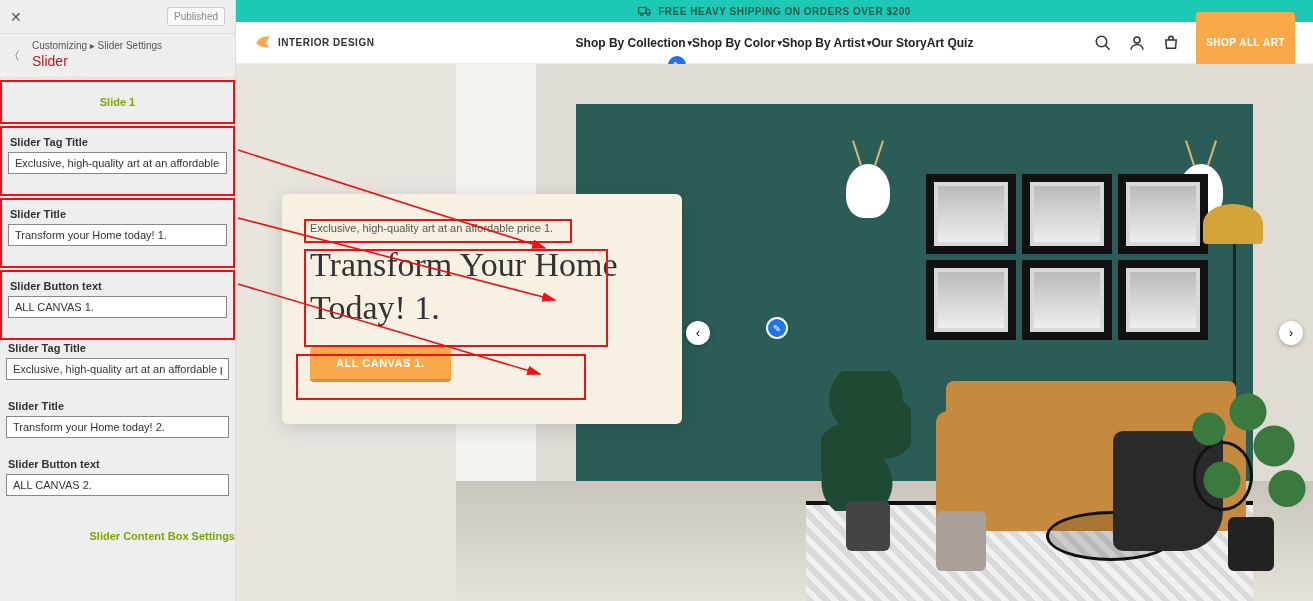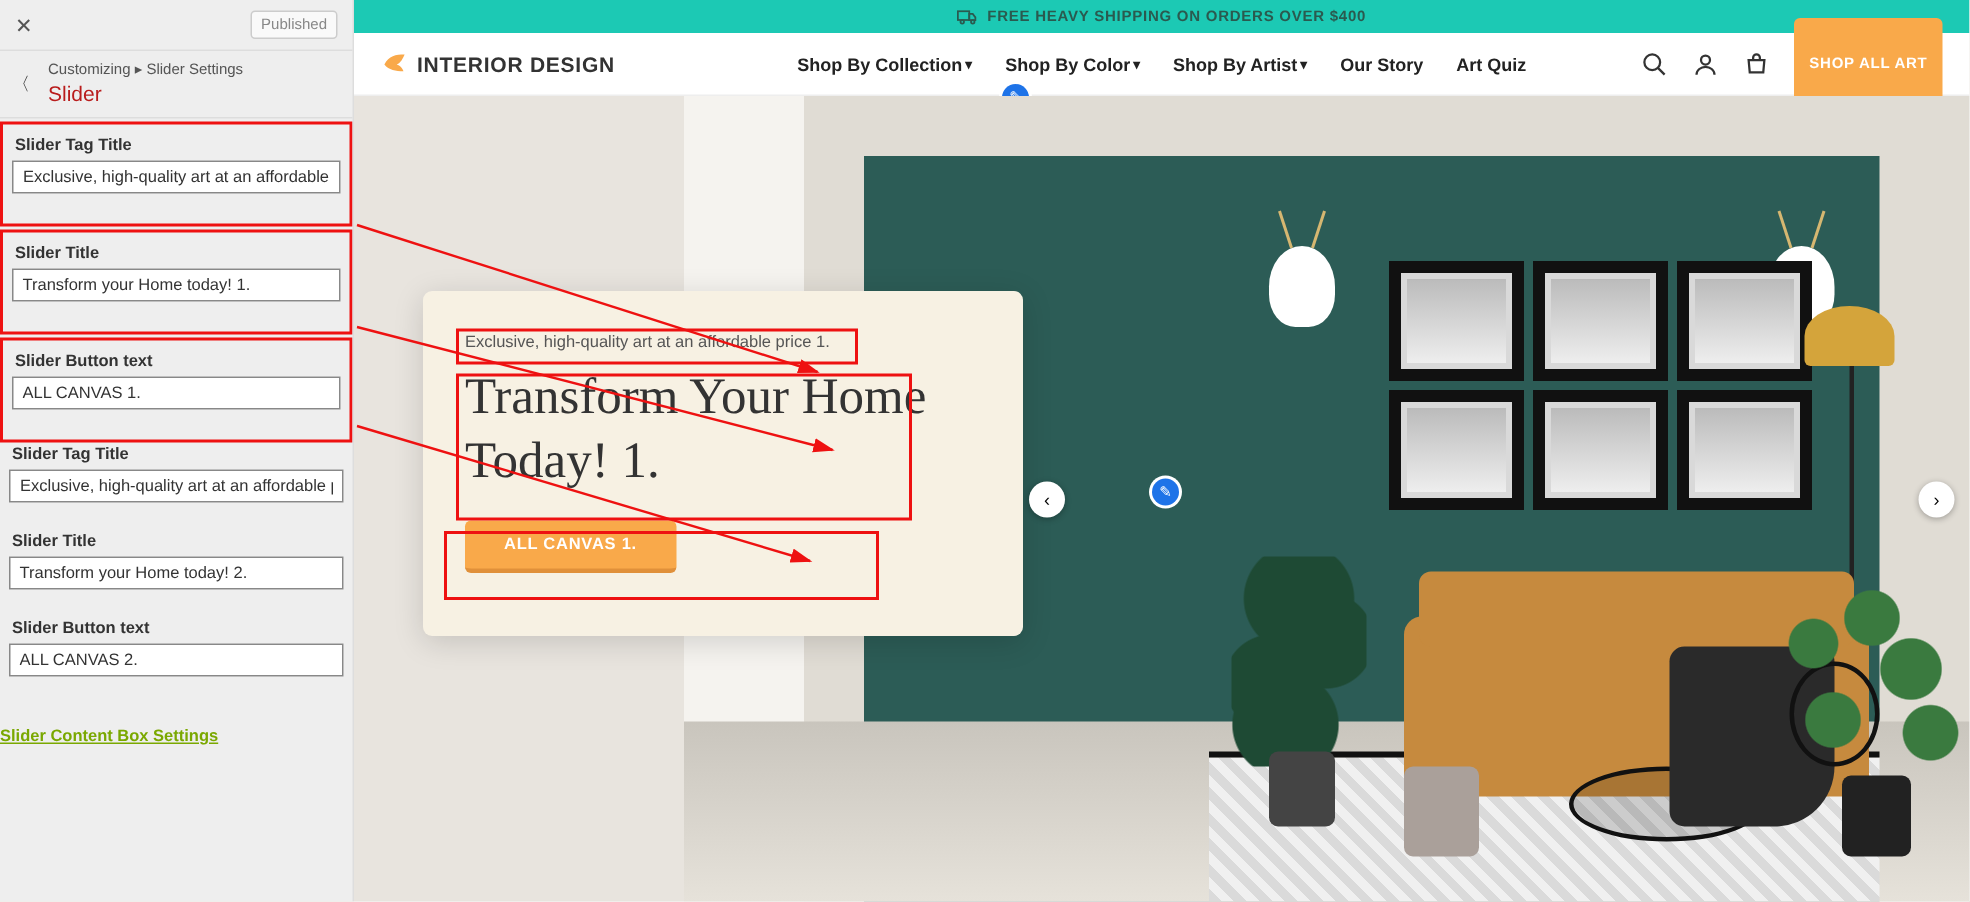--- a/index.html
+++ b/index.html
@@ -13,34 +13,34 @@
   .sb-pub { font-size: 10px; color: #888; border: 1px solid #ccc; padding: 3px 6px; border-radius: 3px; background: #f9f9f9; }
   .sb-head { position: relative; padding: 6px 12px 8px 32px; border-bottom: 1px solid #ddd; }
   .sb-back { position: absolute; left: 8px; top: 14px; font-size: 12px; color: #333; cursor: pointer; }
   .sb-crumb { font-size: 10px; color: #555; }
   .sb-title { font-size: 14px; color: #b91c1c; margin-top: 2px; }
   .sb-body { flex: 1; overflow-y: auto; padding: 0; }
   .slide-hdr { text-align: center; font-size: 11px; font-weight: bold; color: #7aa800; padding: 14px 0; }
   .field-block { padding: 0 6px 20px 6px; }
   .field-label { font-size: 11px; font-weight: 600; color: #333; margin-bottom: 4px; padding-left: 2px; }
   .field-input { width: 100%; border: 1px solid #888; padding: 4px 6px; font-size: 11px; color: #333; background: #fff; }
-  .content-settings { text-align: left; font-size: 11px; font-weight: bold; color: #7aa800; padding: 14px 0; text-decoration: underline; }
+  .content-settings { text-align: right; font-size: 11px; font-weight: bold; color: #7aa800; padding: 14px 0; }
 
   
   .hl-group { border: 2px solid #e11; margin: 2px 0; }
 
   
   .preview { flex: 1; position: relative; background: #fff; display: flex; flex-direction: column; }
   .banner { height: 22px; background: #1cc9b4; color: #2a5a4f; display: flex; align-items: center; justify-content: center; font-size: 10px; font-weight: bold; letter-spacing: .5px; gap: 6px; }
   .banner svg { width: 14px; height: 14px; }
 
   .navbar { height: 42px; background: #fff; border-bottom: 1px solid #eee; display: flex; align-items: center; padding: 0 18px; gap: 8px; position: relative; }
-  .logo { display: flex; align-items: center; gap: 6px; font-weight: 700; color: #333; font-size: 14px; letter-spacing: .5px; }
+  .logo { display: flex; align-items: center; gap: 6px; font-weight: 700; color: #333; font-size: 10px; letter-spacing: .5px; }
   .logo svg { width: 18px; height: 18px; }
-  .nav-center { position: absolute; left: 50%; transform: translateX(-50%); display: flex; gap: 22px; }
+  .nav-center { position: absolute; left: 50%; transform: translateX(-50%); display: flex; }
   .nav-item { font-size: 12px; color: #222; font-weight: 600; cursor: pointer; display:flex; align-items:center; gap:2px;}
   .nav-item .caret{font-size:9px;}
   .nav-right { margin-left: auto; display: flex; align-items: center; gap: 16px; }
   .search-box { width: 140px; height: 24px; border: none; border-bottom: 1px solid #ccc; font-size: 11px; padding: 0 4px; }
   .icon-btn { width: 18px; height: 18px; color: #333; cursor: pointer; }
   .shop-btn { background: #f9a94a; color: #fff; font-size: 10px; font-weight: 700; letter-spacing: .5px; padding: 25px 10px; border-radius: 4px; cursor: pointer; }
 
   .edit-badge { position:absolute; width:18px; height:18px; border-radius:50%; background:#1e73e8; color:#fff; display:flex; align-items:center; justify-content:center; font-size:10px; box-shadow:0 0 0 2px #fff; }
 
   
@@ -96,20 +96,23 @@
       <span class="sb-pub">Published</span>
     </div>
     <div class="sb-head">
       <span class="sb-back">〈</span>
       <div class="sb-crumb">Customizing ▸ Slider Settings</div>
       <div class="sb-title">Slider</div>
     </div>
 
     <div class="sb-body">
 
+      <div class="hl-group" style="padding-bottom:0;">
+        <div class="slide-hdr">Slide 1</div>
+      </div>
       <div class="hl-group">
         <div class="field-block" style="padding-top:8px;">
           <div class="field-label">Slider Tag Title</div>
           <input class="field-input" value="Exclusive, high-quality art at an affordable price 1." style="">
         </div>
       </div>
       <div class="hl-group">
         <div class="field-block" style="padding-top:8px;">
           <div class="field-label">Slider Title</div>
           <input class="field-input" value="Transform your Home today! 1." style="">
@@ -140,21 +143,21 @@
   </div>
 
   <div class="preview">
     <div class="banner">
       <svg viewBox="0 0 24 24" fill="none" stroke="#2a5a4f" stroke-width="2">
           <rect x="1" y="6" width="13" height="10"></rect>
           <path d="M14 9h4l3 4v3h-7z"></path>
           <circle cx="6" cy="18" r="2"></circle>
           <circle cx="18" cy="18" r="2"></circle>
         </svg>
-      <span>FREE HEAVY SHIPPING ON ORDERS OVER $400</span>
+      <span>FREE HEAVY SHIPPING ON ORDERS OVER $200</span>
     </div>
 
     <div class="navbar">
       <div class="logo">
         <svg viewBox="0 0 24 24" fill="#f9a94a">
             <path d="M3 12c4-8 10-9 18-9-2 4-3 7-7 9 3 1 5 3 6 6-7 0-13-1-17-6z"></path>
           </svg>
         <span>INTERIOR DESIGN</span>
       </div>
       <div class="nav-center">

